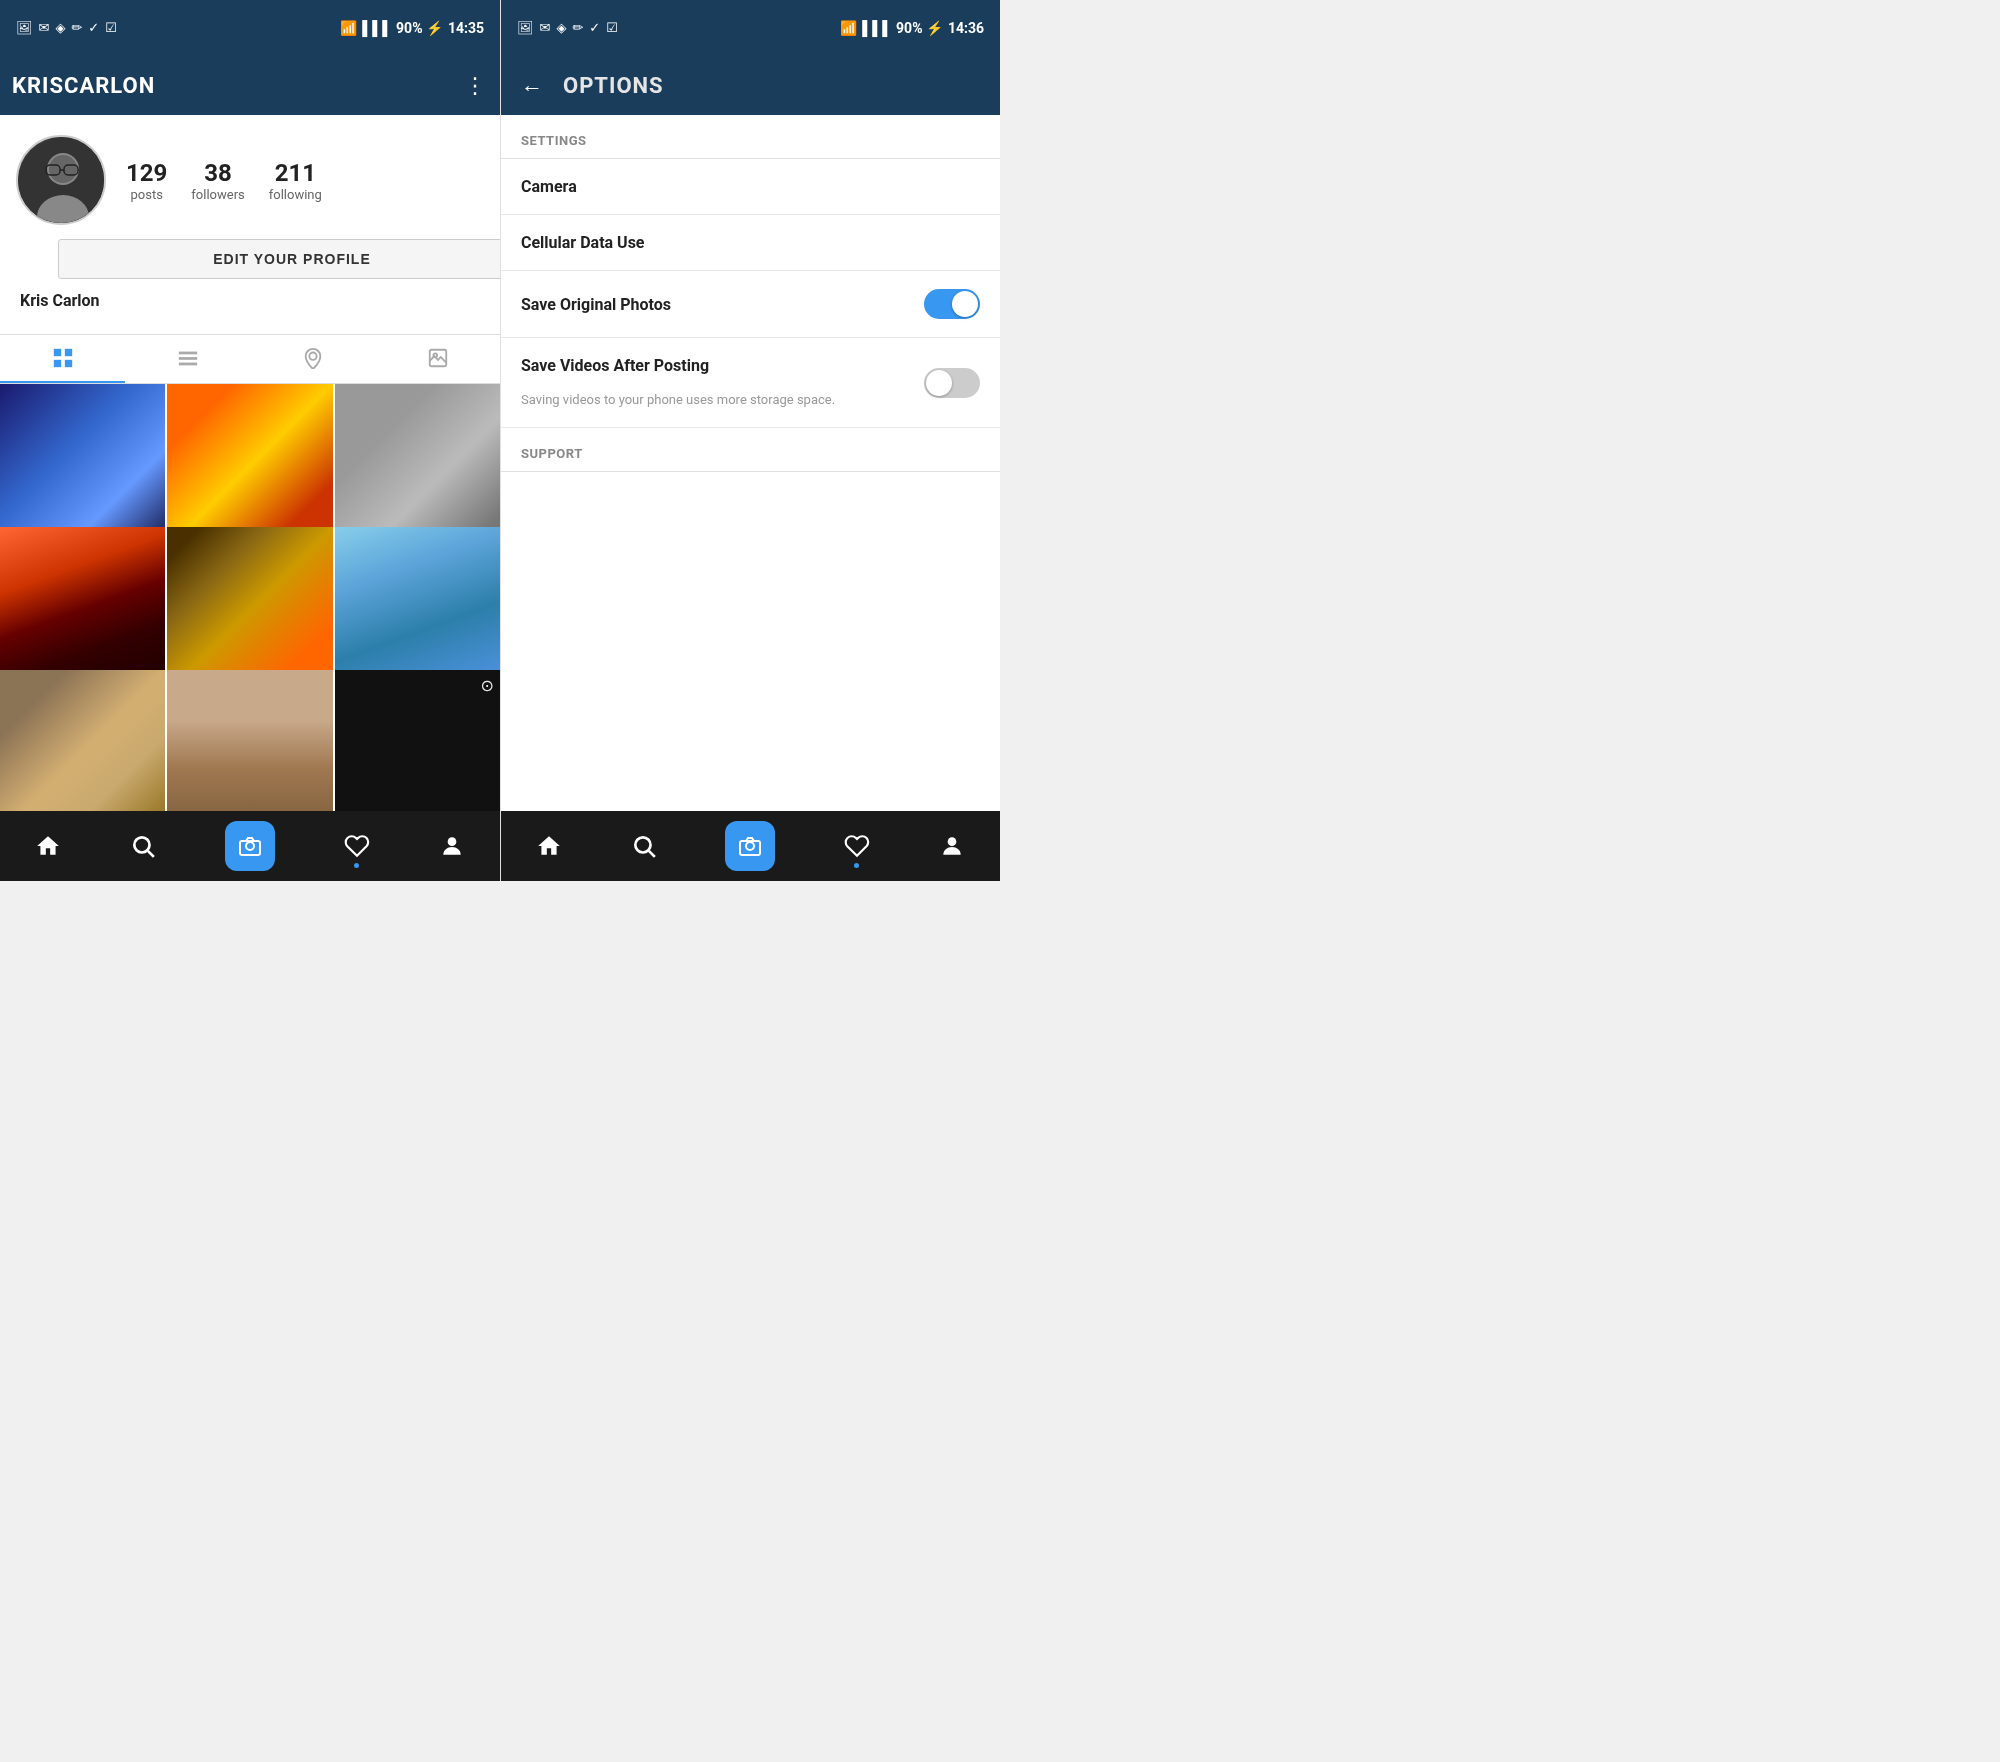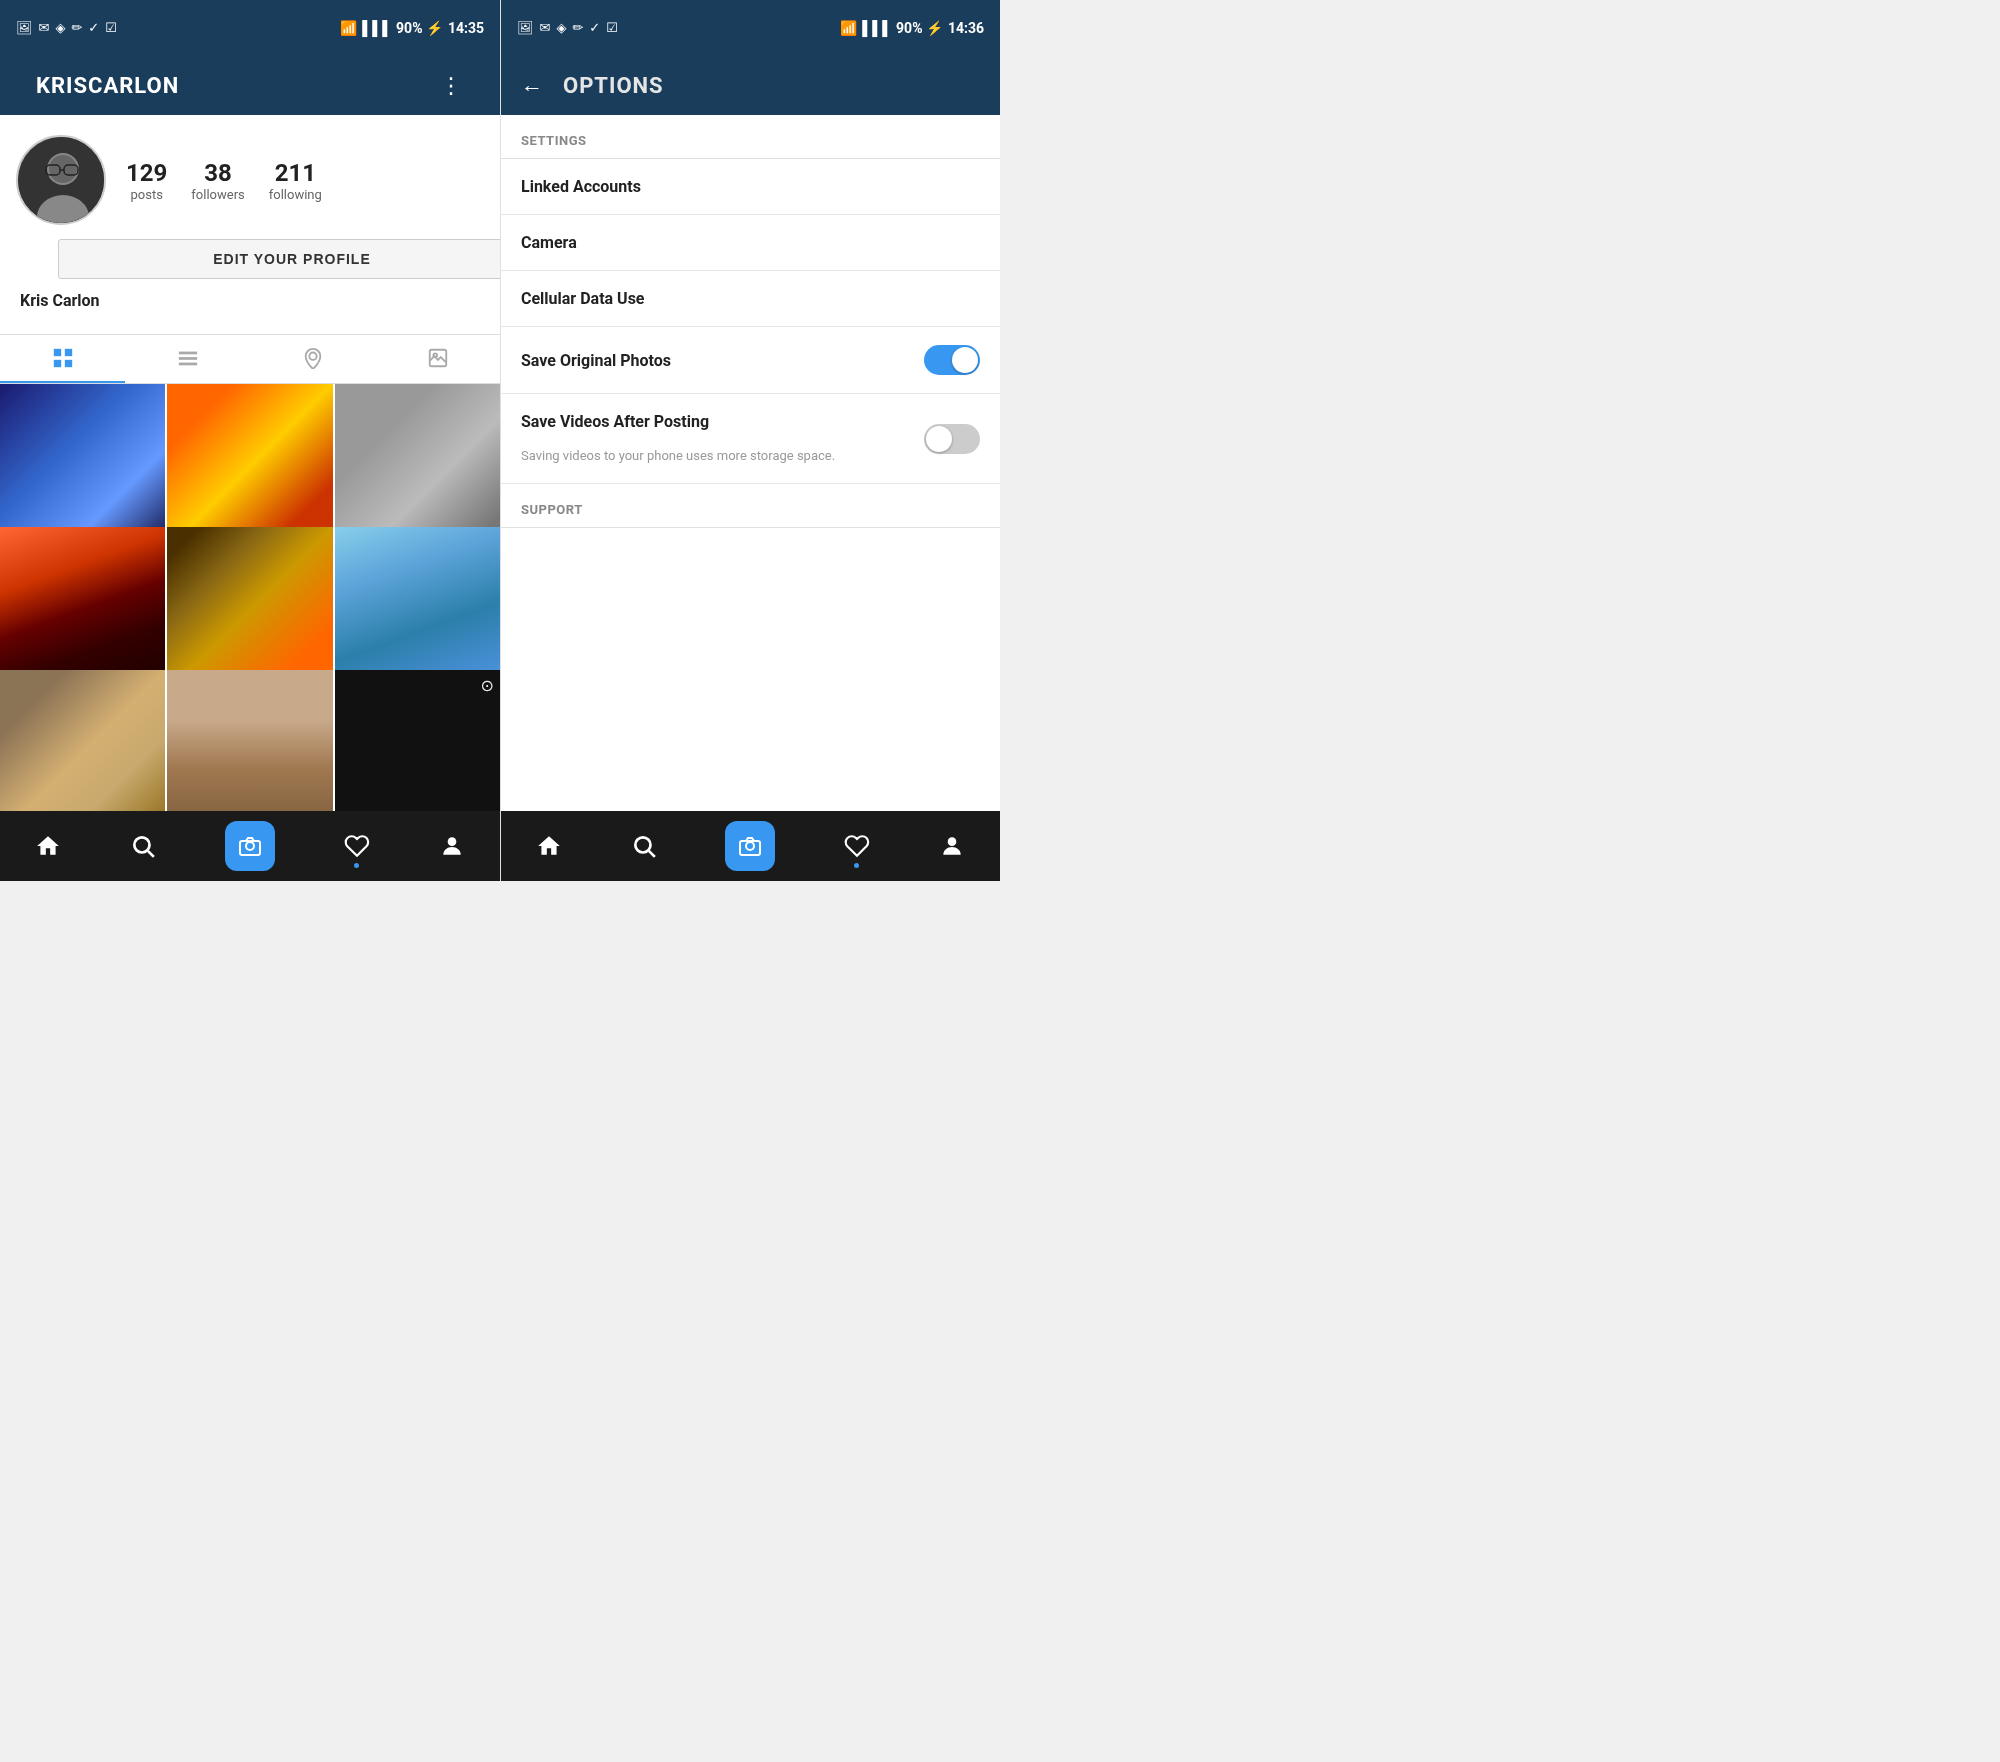--- a/index.html
+++ b/index.html
@@ -46,21 +46,21 @@
       font-weight: bold;
     }
 
     
     .app-header {
       height: 60px;
       background: #1a3d5c;
       display: flex;
       align-items: center;
       justify-content: space-between;
-      padding: 0 36px;
+      padding: 0 12px;
       text-align: center;
     }
     .app-title {
       color: #fff;
       font-size: 22px;
       font-weight: bold;
       letter-spacing: 1px;
     }
     .more-icon {
       color: #fff;
@@ -560,23 +560,20 @@
   <div class="options-header">
     <span class="back-arrow">←</span>
     <span class="options-title">OPTIONS</span>
   </div>
 
   <div class="settings-content">
 
     <div class="settings-section-header">SETTINGS</div>
     <div class="settings-divider"></div>
 
-    <div class="settings-item">
-      <span class="settings-item-label">Linked Accounts</span>
-    </div>
 
 
     <div class="settings-item">
       <span class="settings-item-label">Camera</span>
     </div>
 
     <div class="settings-item">
       <span class="settings-item-label">Cellular Data Use</span>
     </div>
 

